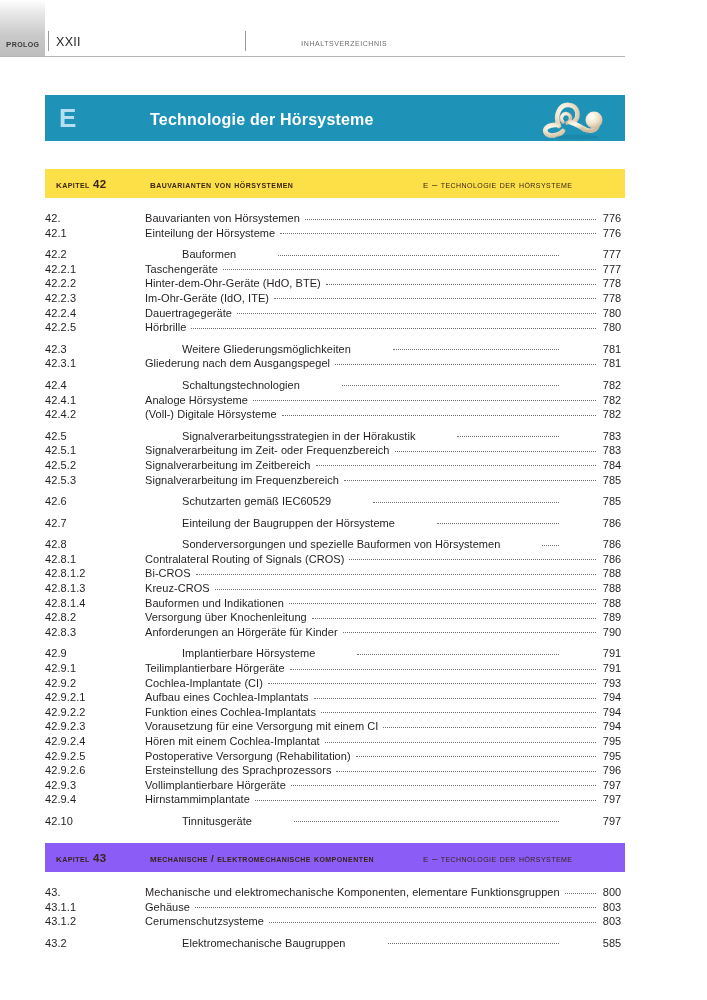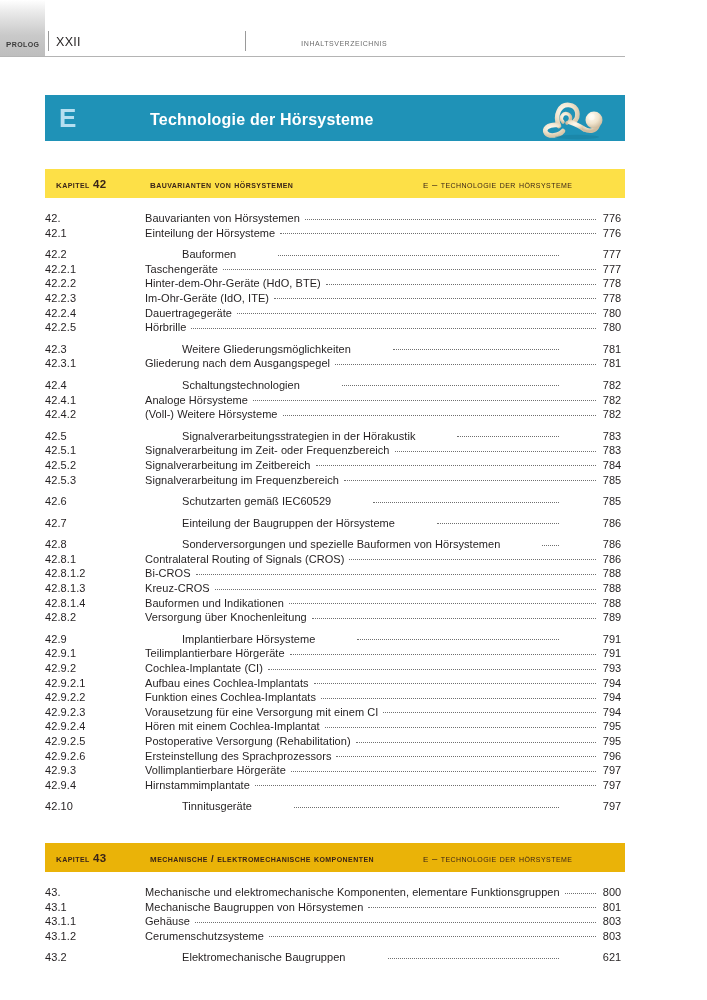--- a/index.html
+++ b/index.html
@@ -127,21 +127,21 @@
   }
 
   
   .chapter-bar {
     position: absolute;
     left: 45px;
     width: 580px;
     height: 29px;
   }
   .chapter-bar.kap42 { top: 169px; background: #fde047; }
-  .chapter-bar.kap43 { top: 843px; background: #eab308; }
+  .chapter-bar.kap43 { top: 843px; background: #8b5cf6; }
   .cb-kapitel {
     position: absolute;
     left: 11px;
     top: 9px;
     font-size: 9.5px;
     font-weight: bold;
     color: #3a2418;
     letter-spacing: .45px;
     font-variant: small-caps;
     text-transform: lowercase;
@@ -340,21 +340,21 @@
       <span class="toc-page">782</span>
     </div>
     <div class="toc-row">
       <span class="toc-num">42.4.1</span>
       <span class="toc-title">Analoge Hörsysteme</span>
       <span class="toc-leader"></span>
       <span class="toc-page">782</span>
     </div>
     <div class="toc-row">
       <span class="toc-num">42.4.2</span>
-      <span class="toc-title">(Voll-) Weitere Hörsysteme</span>
+      <span class="toc-title">(Voll-) Digitale Hörsysteme</span>
       <span class="toc-leader"></span>
       <span class="toc-page">782</span>
     </div>
     <div class="toc-row gap">
       <span class="toc-num">42.5</span>
       <span class="toc-title">Signalverarbeitungsstrategien in der Hörakustik</span>
       <span class="toc-leader"></span>
       <span class="toc-page">783</span>
     </div>
     <div class="toc-row">
@@ -415,20 +415,26 @@
       <span class="toc-num">42.8.1.4</span>
       <span class="toc-title">Bauformen und Indikationen</span>
       <span class="toc-leader"></span>
       <span class="toc-page">788</span>
     </div>
     <div class="toc-row">
       <span class="toc-num">42.8.2</span>
       <span class="toc-title">Versorgung über Knochenleitung</span>
       <span class="toc-leader"></span>
       <span class="toc-page">789</span>
+    </div>
+    <div class="toc-row">
+      <span class="toc-num">42.8.3</span>
+      <span class="toc-title">Anforderungen an Hörgeräte für Kinder</span>
+      <span class="toc-leader"></span>
+      <span class="toc-page">790</span>
     </div>
     <div class="toc-row gap">
       <span class="toc-num">42.9</span>
       <span class="toc-title">Implantierbare Hörsysteme</span>
       <span class="toc-leader"></span>
       <span class="toc-page">791</span>
     </div>
     <div class="toc-row">
       <span class="toc-num">42.9.1</span>
       <span class="toc-title">Teilimplantierbare Hörgeräte</span>
@@ -507,36 +513,30 @@
 </div>
 
 <div class="toc toc43">
     <div class="toc-row">
       <span class="toc-num">43.</span>
       <span class="toc-title">Mechanische und elektromechanische Komponenten, elementare Funktionsgruppen</span>
       <span class="toc-leader"></span>
       <span class="toc-page">800</span>
     </div>
     <div class="toc-row">
-      <span class="toc-num">43.1</span>
-      <span class="toc-title">Mechanische Baugruppen von Hörsystemen</span>
-      <span class="toc-leader"></span>
-      <span class="toc-page">801</span>
-    </div>
-    <div class="toc-row">
       <span class="toc-num">43.1.1</span>
       <span class="toc-title">Gehäuse</span>
       <span class="toc-leader"></span>
       <span class="toc-page">803</span>
     </div>
     <div class="toc-row">
       <span class="toc-num">43.1.2</span>
       <span class="toc-title">Cerumenschutzsysteme</span>
       <span class="toc-leader"></span>
       <span class="toc-page">803</span>
     </div>
     <div class="toc-row gap">
       <span class="toc-num">43.2</span>
       <span class="toc-title">Elektromechanische Baugruppen</span>
       <span class="toc-leader"></span>
-      <span class="toc-page">621</span>
+      <span class="toc-page">585</span>
     </div>
   </div>
 
 </body></html>

